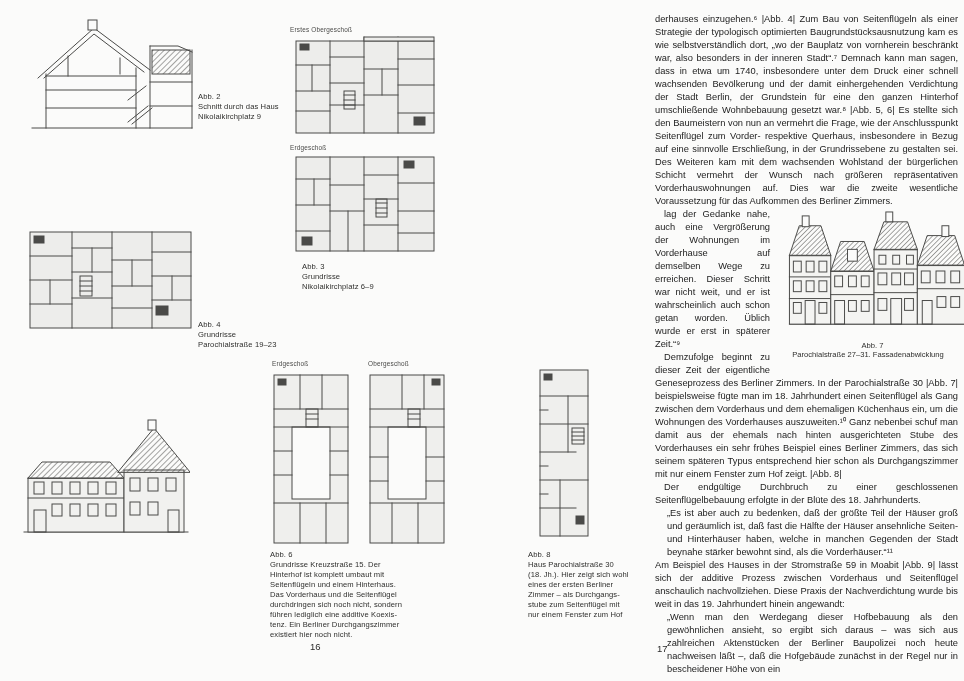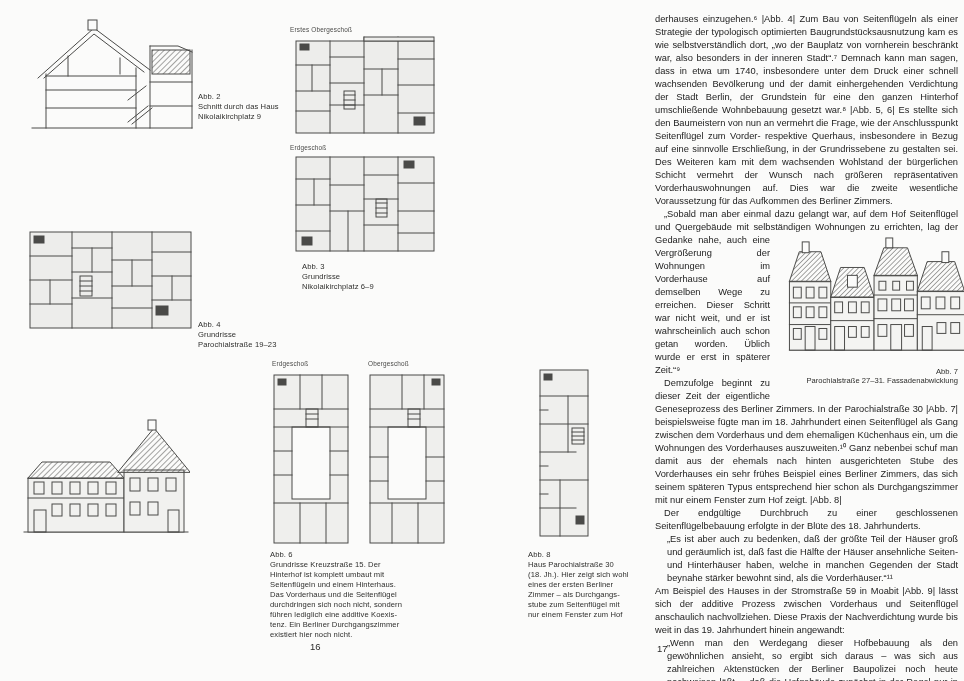--- a/index.html
+++ b/index.html
@@ -18,21 +18,21 @@
   .plan-label{font-size:6.4px;color:#4a4a48;margin:0 0 2px 2px;letter-spacing:0.2px;}
 
   
   .textcol{position:absolute;left:43px;top:13px;width:303px;
     font-size:9.3px;line-height:13px;text-align:justify;}
   .textcol p{margin:0;}
   .ind{text-indent:9px;}
   .quote{padding-left:12px;}
   .fig7-float{float:right;width:180px;margin:2px 0 16px 8px;display:block;}
   .fig7-float .fcap{display:block;font-size:7.6px;line-height:9.4px;color:#2e2e2c;
-    white-space:pre-line;margin-top:5px;text-align:right;}
+    white-space:pre-line;margin-top:5px;text-align:center;}
   .pagenum{position:absolute;font-size:9.5px;color:#2a2a2a;}
   .pn-left{left:310px;top:641px;}
   .pn-right{left:45px;top:643px;}
 </style>
 </head>
 <body>
 
 <div class="canvas">
 
   <div class="page page-left">
@@ -274,21 +274,21 @@
 nur einem Fenster zum Hof</div>
 
     <div class="pagenum pn-left">16</div>
   </div>
 
   <div class="page page-right">
     <div class="textcol">
 
       <p>derhauses einzugehen.⁶ |Abb. 4| Zum Bau von Seitenflügeln als einer Strategie der typologisch optimierten Baugrundstücksausnutzung kam es wie selbstverständlich dort, „wo der Bauplatz von vornherein beschränkt war, also besonders in der inneren Stadt“.⁷ Demnach kann man sagen, dass in etwa um 1740, insbesondere unter dem Druck einer schnell wachsenden Bevölkerung und der damit einhergehenden Verdichtung der Stadt Berlin, der Grundstein für eine den ganzen Hinterhof umschließende Wohnbebauung gesetzt war.⁸ |Abb. 5, 6| Es stellte sich den Baumeistern von nun an vermehrt die Frage, wie der Anschlusspunkt Seitenflügel zum Vorder- respektive Querhaus, insbesondere in Bezug auf eine sinnvolle Erschließung, in der Grundrissebene zu gestalten sei. Des Weiteren kam mit dem wachsenden Wohlstand der bürgerlichen Schicht vermehrt der Wunsch nach größeren repräsentativen Vorderhauswohnungen auf. Dies war die zweite wesentliche Voraussetzung für das Aufkommen des Berliner Zimmers.</p>
 
-      <p class="ind"><span>„Sobald man aber einmal dazu gelangt war, auf dem Hof Seitenflügel und Quergebäude mit selbständigen Wohnungen zu errichten, </span><span class="fig7-float"><svg class="draw" width="180" height="122" viewBox="0 0 182 124">
+      <p class="ind"><span class="fig7-float"><svg class="draw" width="180" height="122" viewBox="0 0 182 124">
           <defs>
             <pattern id="h7" width="3.5" height="3.5" patternUnits="userSpaceOnUse" patternTransform="rotate(45)">
               <line x1="0" y1="0" x2="0" y2="3.5" stroke="#8f8f8c" stroke-width="0.8"></line>
             </pattern>
           </defs>
           <line x1="2" y1="116" x2="180" y2="116" stroke-width="1.6"></line>
 
           <rect x="2" y="46" width="42" height="70" style="fill:#f4f4f2"></rect>
           <path d="M2,46 L12,16 L34,16 L44,46 Z" style="fill:url(#h7)"></path>
           <rect x="15" y="6" width="7" height="11" style="fill:#fbfbfa"></rect>

